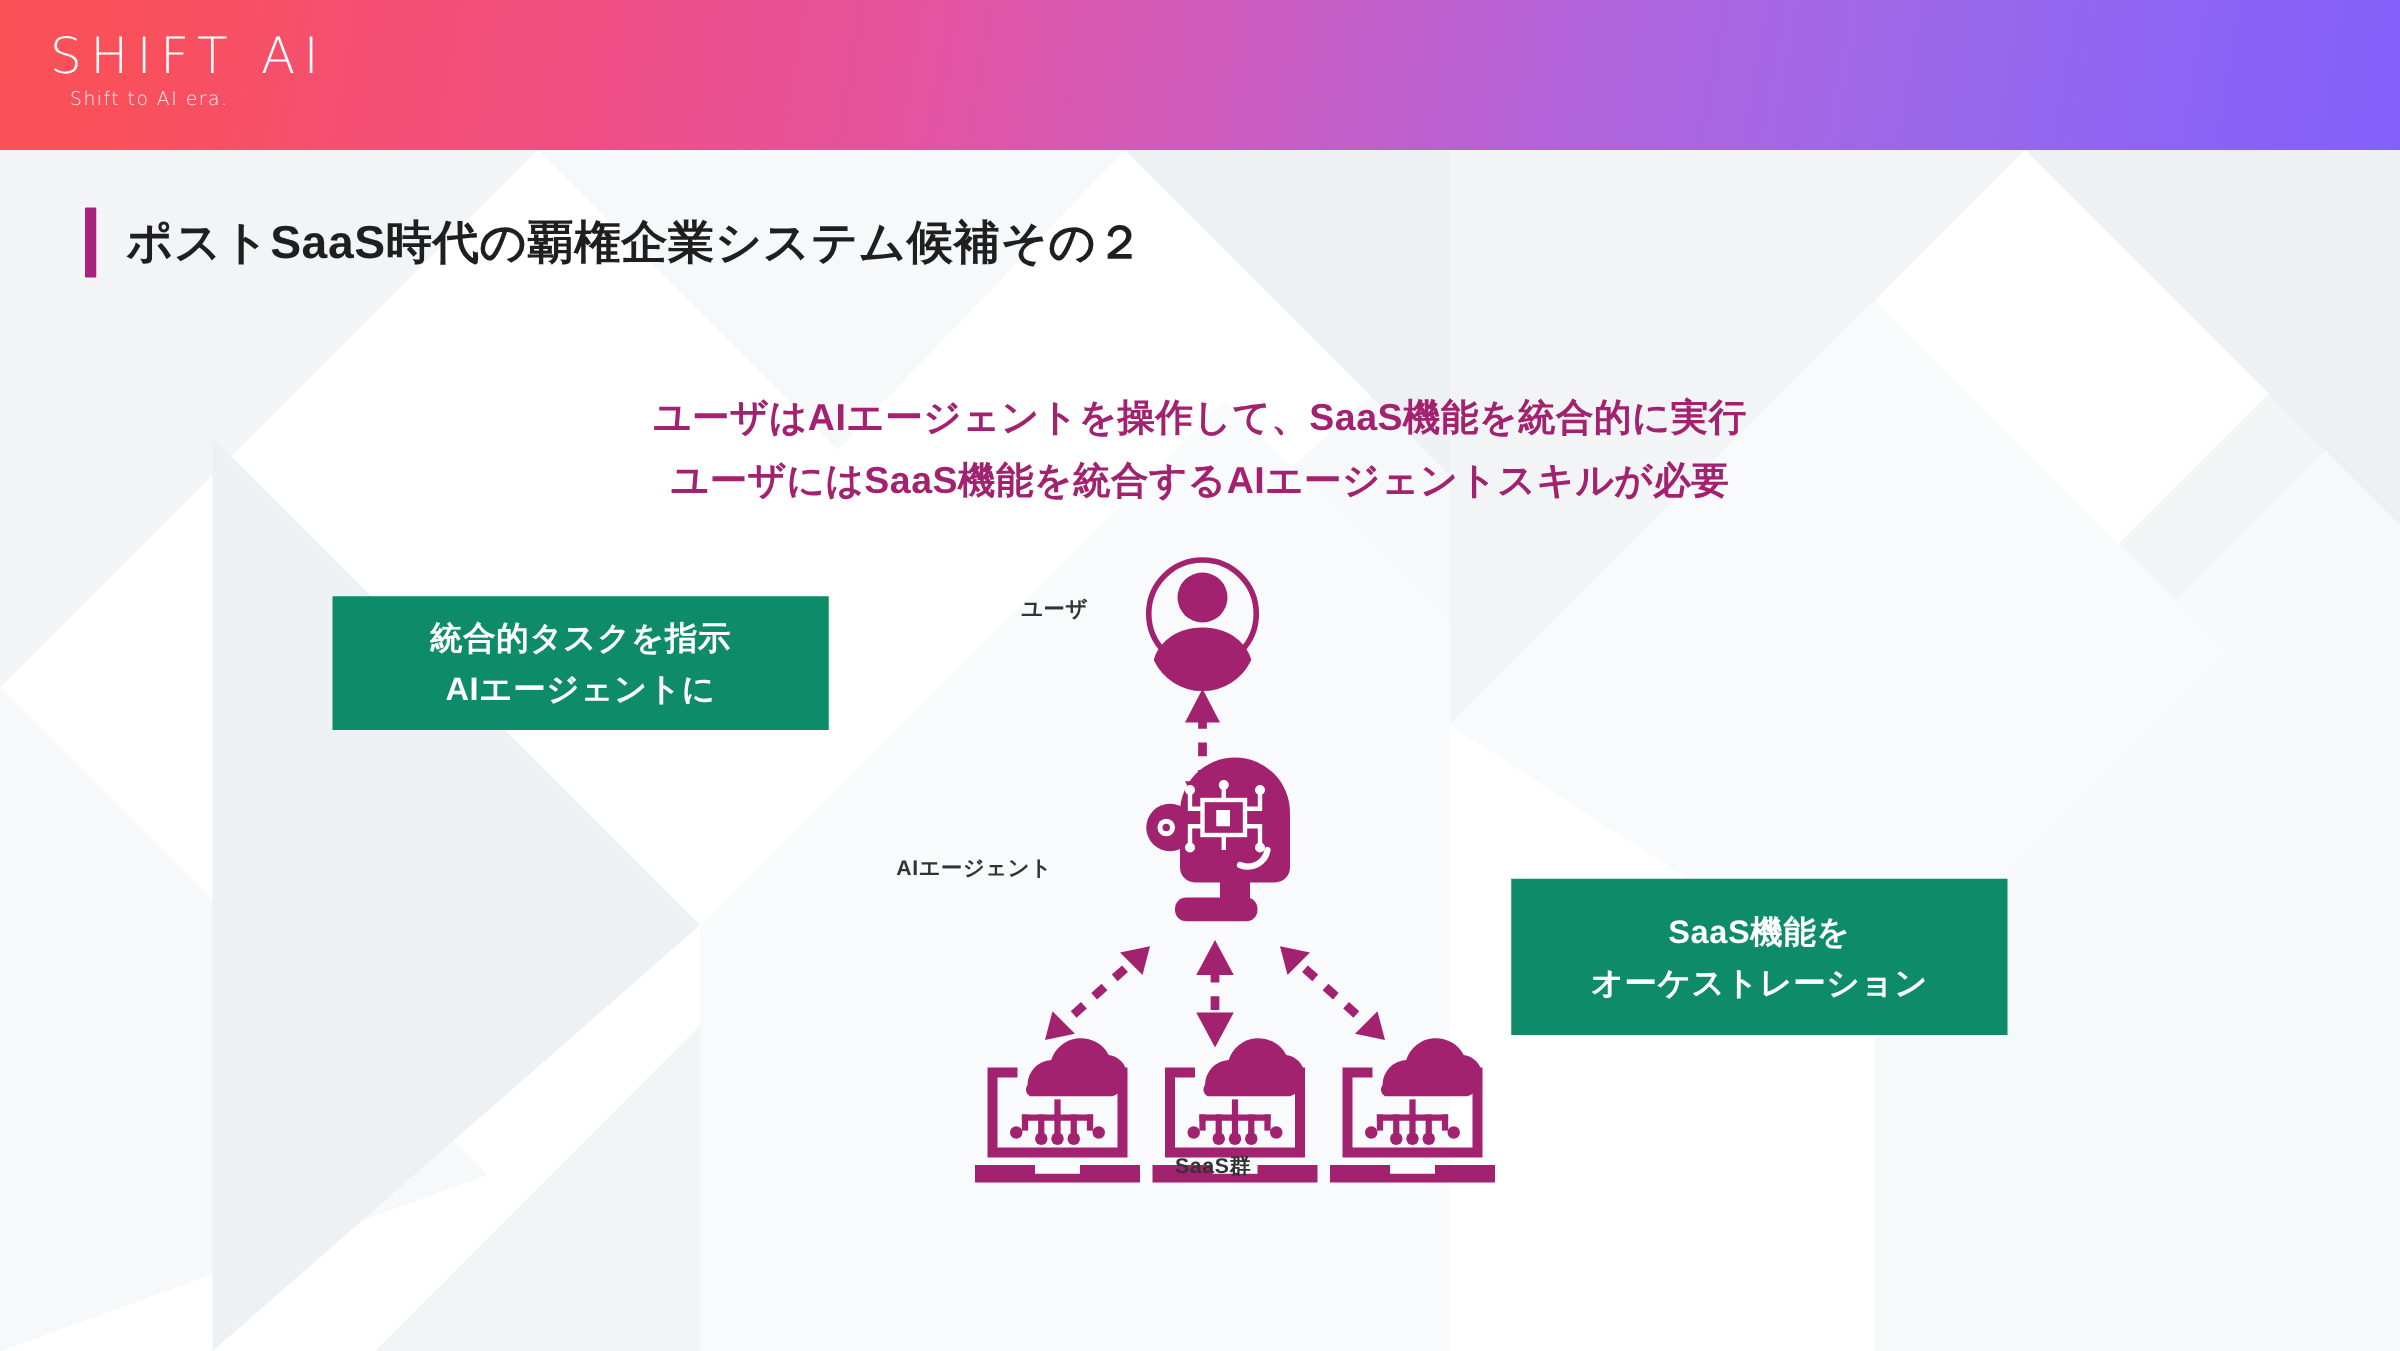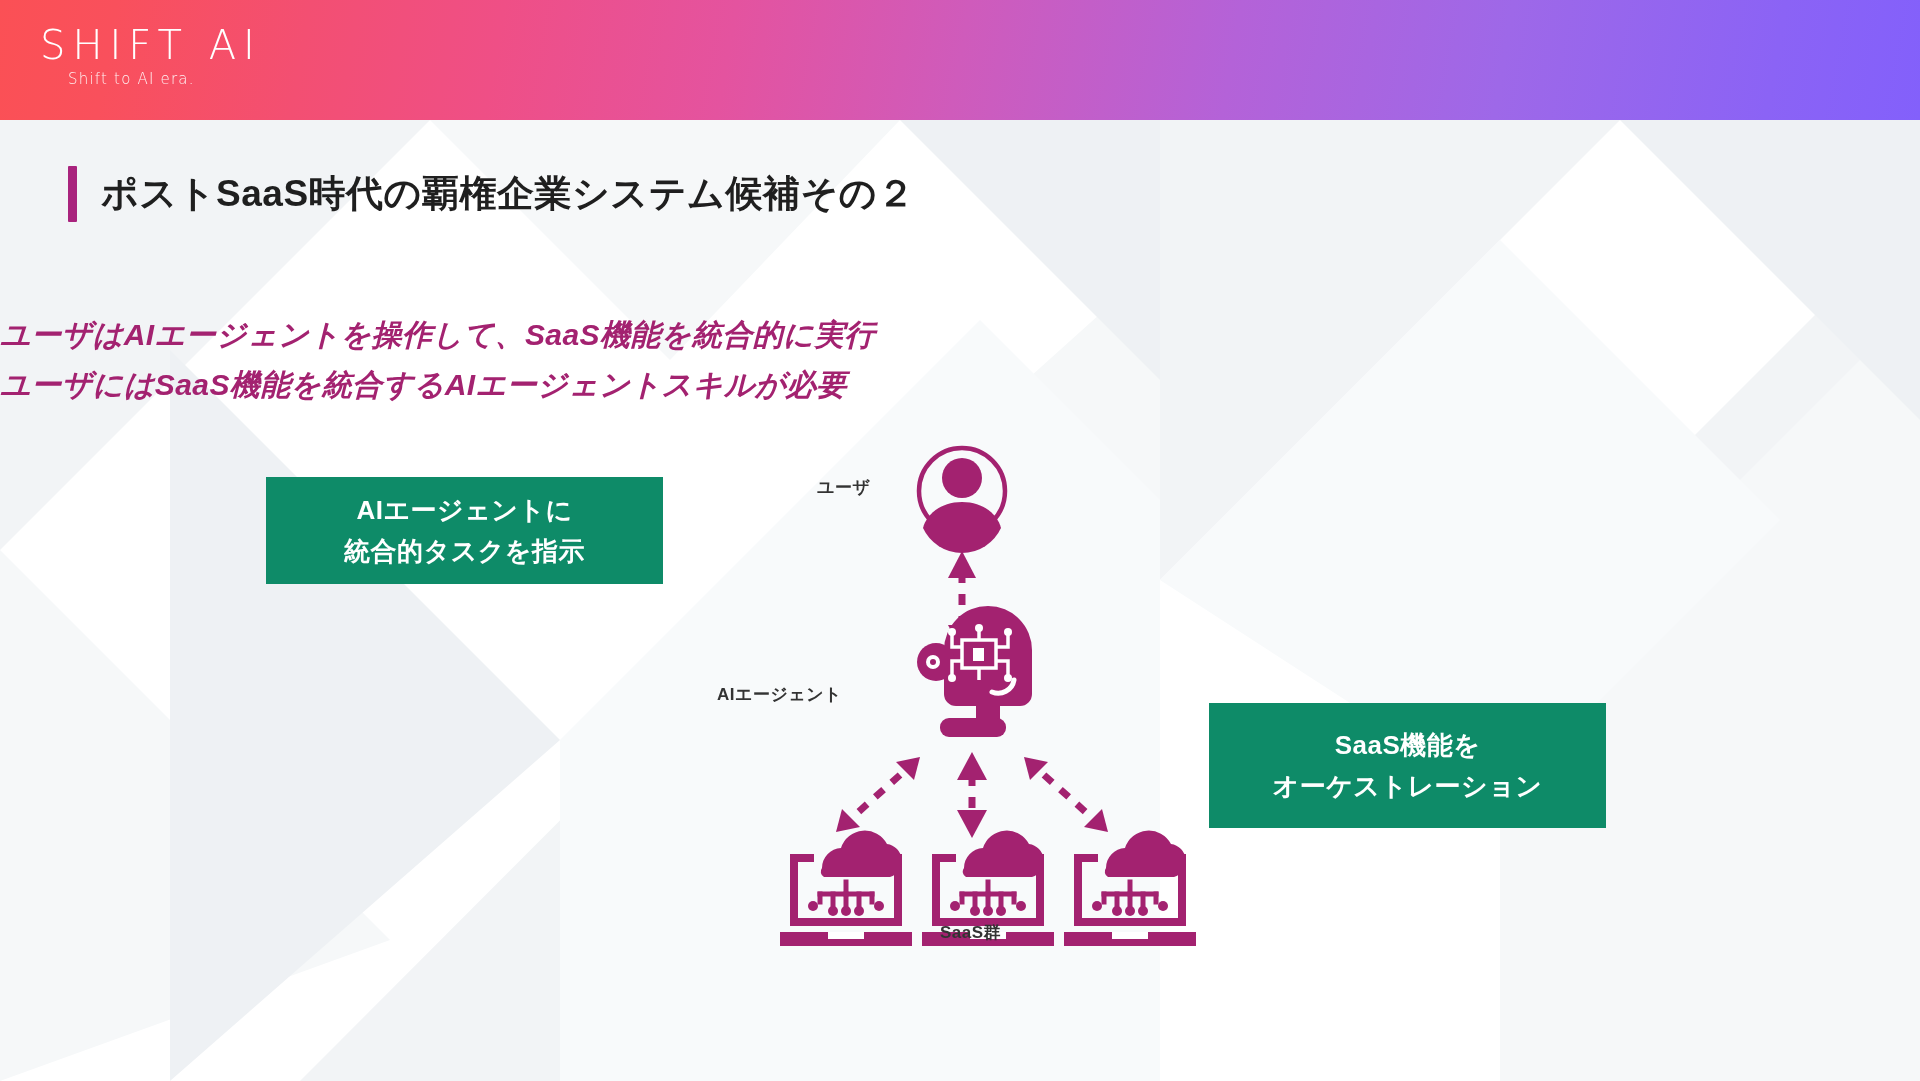--- a/index.html
+++ b/index.html
@@ -65,21 +65,21 @@
     font-size: 40px;
     letter-spacing: 7px;
     color: #ffffff;
     font-weight: 300;
     line-height: 46px;
     font-family: "DejaVu Sans", sans-serif;
   }
   .logo-tag {
     display: block;
     margin-top: 2px;
-    margin-left: 28px;
+    margin-left: 16px;
     font-size: 15px;
     letter-spacing: 1.2px;
     color: rgba(255,255,255,0.92);
     font-weight: 300;
     font-family: "DejaVu Sans", sans-serif;
   }
 
   
   .title-block {
     position: absolute;
@@ -107,21 +107,21 @@
     letter-spacing: 0.5px;
     white-space: nowrap;
   }
 
   
   .subtitle {
     position: absolute;
     left: 0;
     top: 310px;
     width: 1920px;
-    font-style: italic;
+    text-align: center;
   }
   .subtitle-line {
     font-size: 30px;
     font-weight: 700;
     color: #a32270;
     line-height: 50px;
     letter-spacing: 0.4px;
     white-space: nowrap;
   }
 
@@ -215,22 +215,22 @@
       <div class="title-line">ポストSaaS時代の覇権企業システム候補その２</div>
     </div>
   </div>
 
   <div class="subtitle">
     <div class="subtitle-line">ユーザはAIエージェントを操作して、SaaS機能を統合的に実行</div>
     <div class="subtitle-line">ユーザにはSaaS機能を統合するAIエージェントスキルが必要</div>
   </div>
 
   <div class="callout" id="callout-left">
+    <div class="callout-line">統合的タスクを指示</div>
     <div class="callout-line">AIエージェントに</div>
-    <div class="callout-line">統合的タスクを指示</div>
   </div>
 
   <div class="callout" id="callout-right">
     <div class="callout-line">SaaS機能を</div>
     <div class="callout-line">オーケストレーション</div>
   </div>
 
   <div class="diagram">
     <svg viewBox="0 0 1920 1081" xmlns="http://www.w3.org/2000/svg" aria-hidden="true">
       <defs>

